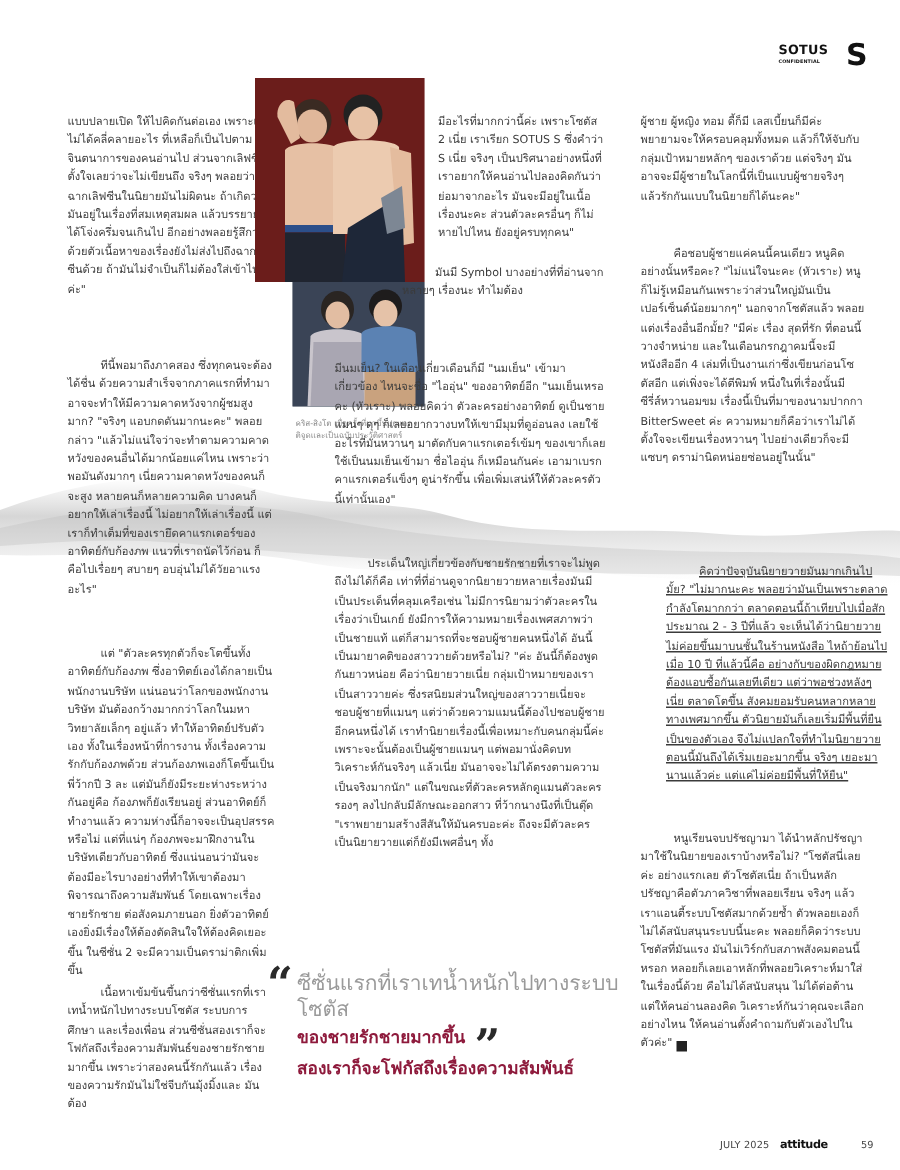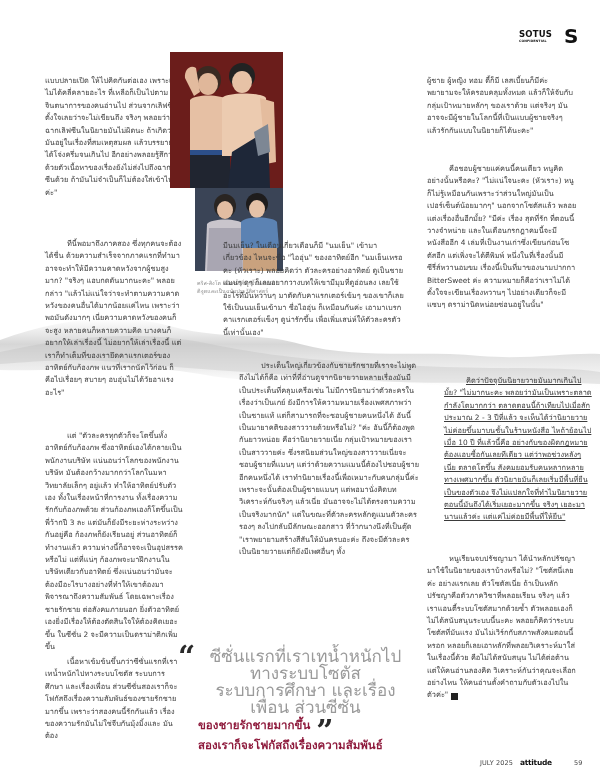--- a/index.html
+++ b/index.html
@@ -23,39 +23,39 @@
   .col p.indent { text-indent: 22px; }
 
   #col1 { left: 45px; top: 75px; width: 138px; }
   #col1-b { left: 45px; top: 238px; width: 138px; }
   #col1-c { left: 45px; top: 430px; width: 138px; }
   #col1-d { left: 45px; top: 656px; width: 138px; }
 
   #col2-a { left: 292px; top: 75px; width: 112px; }
   #col2-b { left: 268px; top: 176px; width: 136px; }
   #col2-c { left: 223px; top: 240px; width: 181px; }
-  #col2-d { left: 223px; top: 360px; width: 181px; margin-left: 16px; }
+  #col2-d { left: 223px; top: 370px; width: 181px; }
 
   #col3-a { left: 427px; top: 75px; width: 150px; }
   #col3-b { left: 427px; top: 163px; width: 150px; }
   #col3-c { left: 444px; top: 375px; width: 150px; text-decoration: underline; }
   #col3-d { left: 427px; top: 553px; width: 150px; }
 
   
   .photo { position: absolute; overflow: hidden; }
   #photo-main { left: 170px; top: 52px; width: 113px; height: 136px; background: #6e1f1c; }
   #photo-small { left: 195px; top: 188px; width: 88px; height: 83px; background: #2f3a4a; }
 
   .caption { position: absolute; left: 197px; top: 279px; width: 80px; font-family: "DejaVu Sans", sans-serif; font-size: 5.4px; line-height: 8.4px; color: #8a8a8a; }
 
   
   .pullquote { position: absolute; left: 198px; top: 648px; width: 215px; }
   .pq-open { position: absolute; left: -20px; top: -6px; font-family: "DejaVu Serif", serif; font-weight: bold; font-size: 30px; color: #2a2a2a; line-height: 30px; }
   .pq-close { display: inline-block; font-family: "DejaVu Serif", serif; font-weight: bold; font-size: 30px; color: #2a2a2a; line-height: 10px; vertical-align: -12px; margin-left: 6px; }
-  .pq-light { font-family: "DejaVu Sans", sans-serif; font-size: 17px; line-height: 17px; color: #9a9a9a; font-weight: normal; text-align: center; }
+  .pq-light { font-family: "DejaVu Sans", sans-serif; font-size: 14px; line-height: 17px; color: #9a9a9a; font-weight: normal; }
   .pq-bold { font-family: "DejaVu Sans", sans-serif; font-size: 11.5px; line-height: 18px; color: #8e1a3c; font-weight: bold; }
 
   .end-mark { display: inline-block; width: 7px; height: 7px; background: #222; color: #fff; font-size: 5.5px; line-height: 7px; text-align: center; font-weight: bold; vertical-align: -1px; margin-left: 3px; }
 
   
   .footer { position: absolute; top: 759px; left: 480px; font-family: "DejaVu Sans", sans-serif; font-size: 6.5px; color: #444; }
   .footer .date { position: absolute; left: 0; top: 0; white-space: nowrap; letter-spacing: 0.1px; }
   .footer .brand { position: absolute; left: 40px; top: -1px; font-weight: bold; font-size: 7.5px; color: #111; white-space: nowrap; letter-spacing: -0.3px; }
   .footer .pageno { position: absolute; left: 94px; top: 0; white-space: nowrap; }
 </style>
@@ -123,20 +123,26 @@
       <path d="M12,36 C16,30 44,30 48,36 L50,83 L10,83 Z" fill="#c9c5cc"></path>
       <path d="M14,40 L46,40 L48,83 L12,83 Z" fill="#8a8797" opacity="0.5"></path>
       <ellipse cx="62" cy="16" rx="11" ry="11" fill="#1e1c1c"></ellipse>
       <ellipse cx="62" cy="21" rx="8" ry="9" fill="#e5c2a8"></ellipse>
       <path d="M46,34 C50,28 78,28 82,34 L84,60 L46,60 Z" fill="#5b82b3"></path>
       <rect x="48" y="60" width="34" height="23" fill="#c9a27e"></rect>
     </svg>
   </div>
   <div class="caption">คริส-สิงโต เมื่อครั้งที่มาขึ้นปกแอตติจูดและเป็นฉบับประวัติศาสตร์</div>
 
+  <div class="col" id="col2-a">
+    <p>มีอะไรที่มากกว่านี้ค่ะ เพราะโซตัส 2 เนี่ย เราเรียก SOTUS S ซึ่งคำว่า S เนี่ย จริงๆ เป็นปริศนาอย่างหนึ่งที่เราอยากให้คนอ่านไปลองคิดกันว่าย่อมาจากอะไร มันจะมีอยู่ในเนื้อเรื่องนะคะ ส่วนตัวละครอื่นๆ ก็ไม่หายไปไหน ยังอยู่ครบทุกคน"</p>
+  </div>
+  <div class="col" id="col2-b">
+    <p class="indent">มันมี Symbol บางอย่างที่ที่อ่านจากหลายๆ เรื่องนะ ทำไมต้อง</p>
+  </div>
   <div class="col" id="col2-c">
     <p>มีนมเย็น? ในเดือนเกี่ยวเดือนก็มี "นมเย็น" เข้ามาเกี่ยวข้อง ไหนจะชื่อ "ไออุ่น" ของอาทิตย์อีก "นมเย็นเหรอคะ (หัวเราะ) พลอยคิดว่า ตัวละครอย่างอาทิตย์ ดูเป็นชายแมนๆ ดุๆ ก็เลยอยากวางบทให้เขามีมุมที่ดูอ่อนลง เลยใช้อะไรที่มันหวานๆ มาตัดกับคาแรกเตอร์เข้มๆ ของเขาก็เลยใช้เป็นนมเย็นเข้ามา ชื่อไออุ่น ก็เหมือนกันค่ะ เอามาเบรกคาแรกเตอร์แข็งๆ ดูน่ารักขึ้น เพื่อเพิ่มเสน่ห์ให้ตัวละครตัวนี้เท่านั้นเอง"</p>
   </div>
   <div class="col" id="col2-d">
     <p class="indent">ประเด็นใหญ่เกี่ยวข้องกับชายรักชายที่เราจะไม่พูดถึงไม่ได้ก็คือ เท่าที่ที่อ่านดูจากนิยายวายหลายเรื่องมันมีเป็นประเด็นที่คลุมเครือเช่น ไม่มีการนิยามว่าตัวละครในเรื่องว่าเป็นเกย์ ยังมีการให้ความหมายเรื่องเพศสภาพว่า เป็นชายแท้ แต่ก็สามารถที่จะชอบผู้ชายคนหนึ่งได้ อันนี้เป็นมายาคติของสาววายด้วยหรือไม่? "ค่ะ อันนี้ก็ต้องพูดกันยาวหน่อย คือว่านิยายวายเนี่ย กลุ่มเป้าหมายของเราเป็นสาววายค่ะ ซึ่งรสนิยมส่วนใหญ่ของสาววายเนี่ยจะชอบผู้ชายที่แมนๆ แต่ว่าด้วยความแมนนี้ต้องไปชอบผู้ชายอีกคนหนึ่งได้ เราทำนิยายเรื่องนี้เพื่อเหมาะกับคนกลุ่มนี้ค่ะ เพราะจะนั้นต้องเป็นผู้ชายแมนๆ แต่พอมานั่งคิดบทวิเคราะห์กันจริงๆ แล้วเนี่ย มันอาจจะไม่ได้ตรงตามความเป็นจริงมากนัก" แต่ในขณะที่ตัวละครหลักดูแมนตัวละครรองๆ ลงไปกลับมีลักษณะออกสาว ที่ว้ากนางนึงที่เป็นตุ๊ด "เราพยายามสร้างสีสันให้มันครบอะค่ะ ถึงจะมีตัวละครเป็นนิยายวายแต่ก็ยังมีเพศอื่นๆ ทั้ง</p>
   </div>
 
   <div class="col" id="col3-a">
     <p>ผู้ชาย ผู้หญิง ทอม ดี้ก็มี เลสเบี้ยนก็มีค่ะ พยายามจะให้ครอบคลุมทั้งหมด แล้วก็ให้จับกับกลุ่มเป้าหมายหลักๆ ของเราด้วย แต่จริงๆ มันอาจจะมีผู้ชายในโลกนี้ที่เป็นแบบผู้ชายจริงๆ แล้วรักกันแบบในนิยายก็ได้นะคะ"</p>
   </div>
@@ -146,21 +152,20 @@
   <div class="col" id="col3-c">
     <p class="indent">คิดว่าปัจจุบันนิยายวายมันมากเกินไปมั้ย? "ไม่มากนะคะ พลอยว่ามันเป็นเพราะตลาดกำลังโตมากกว่า ตลาดตอนนี้ถ้าเทียบไปเมื่อสักประมาณ 2 - 3 ปีที่แล้ว จะเห็นได้ว่านิยายวายไม่ค่อยขึ้นมาบนชั้นในร้านหนังสือ ไหถ้าย้อนไปเมื่อ 10 ปี ที่แล้วนี้คือ อย่างกับของผิดกฎหมาย ต้องแอบซื้อกันเลยทีเดียว แต่ว่าพอช่วงหลังๆ เนี่ย ตลาดโตขึ้น สังคมยอมรับคนหลากหลายทางเพศมากขึ้น ตัวนิยายมันก็เลยเริ่มมีพื้นที่ยืนเป็นของตัวเอง จึงไม่แปลกใจที่ทำไมนิยายวายตอนนี้มันถึงได้เริ่มเยอะมากขึ้น จริงๆ เยอะมานานแล้วค่ะ แต่แค่ไม่ค่อยมีพื้นที่ให้ยืน"</p>
   </div>
   <div class="col" id="col3-d">
     <p class="indent"><span>หนูเรียนจบปรัชญามา ได้นำหลักปรัชญามาใช้ในนิยายของเราบ้างหรือไม่? "โซตัสนี่เลยค่ะ อย่างแรกเลย ตัวโซตัสเนี่ย ถ้าเป็นหลักปรัชญาคือตัวภาควิชาที่พลอยเรียน จริงๆ แล้ว เราแอนตี้ระบบโซตัสมากด้วยซ้ำ ตัวพลอยเองก็ไม่ได้สนับสนุนระบบนี้นะคะ พลอยก็คิดว่าระบบโซตัสที่มันแรง มันไม่เวิร์กกับสภาพสังคมตอนนี้หรอก หลอยก็เลยเอาหลักที่พลอยวิเคราะห์มาใส่ในเรื่องนี้ด้วย คือไม่ได้สนับสนุน ไม่ได้ต่อต้าน แต่ให้คนอ่านลองคิด วิเคราะห์กันว่าคุณจะเลือกอย่างไหน ให้คนอ่านตั้งคำถามกับตัวเองไปในตัวค่ะ"</span><span class="end-mark">a</span></p>
   </div>
 
   <div class="pullquote">
     <span class="pq-open">“</span>
     <div class="pq-light">ซีซั่นแรกที่เราเทน้ำหนักไปทางระบบโซตัส</div>
-    <div class="pq-light">ระบบการศึกษา และเรื่องเพื่อน ส่วนซีซั่น</div>
     <div class="pq-bold"><span>ของชายรักชายมากขึ้น</span><span class="pq-close">”</span></div>
     <div class="pq-bold">สองเราก็จะโฟกัสถึงเรื่องความสัมพันธ์</div>
   </div>
 
   <div class="footer">
     <span class="date">JULY 2025</span>
     <span class="brand">attitude</span>
     <span class="pageno">59</span>
   </div>
 

